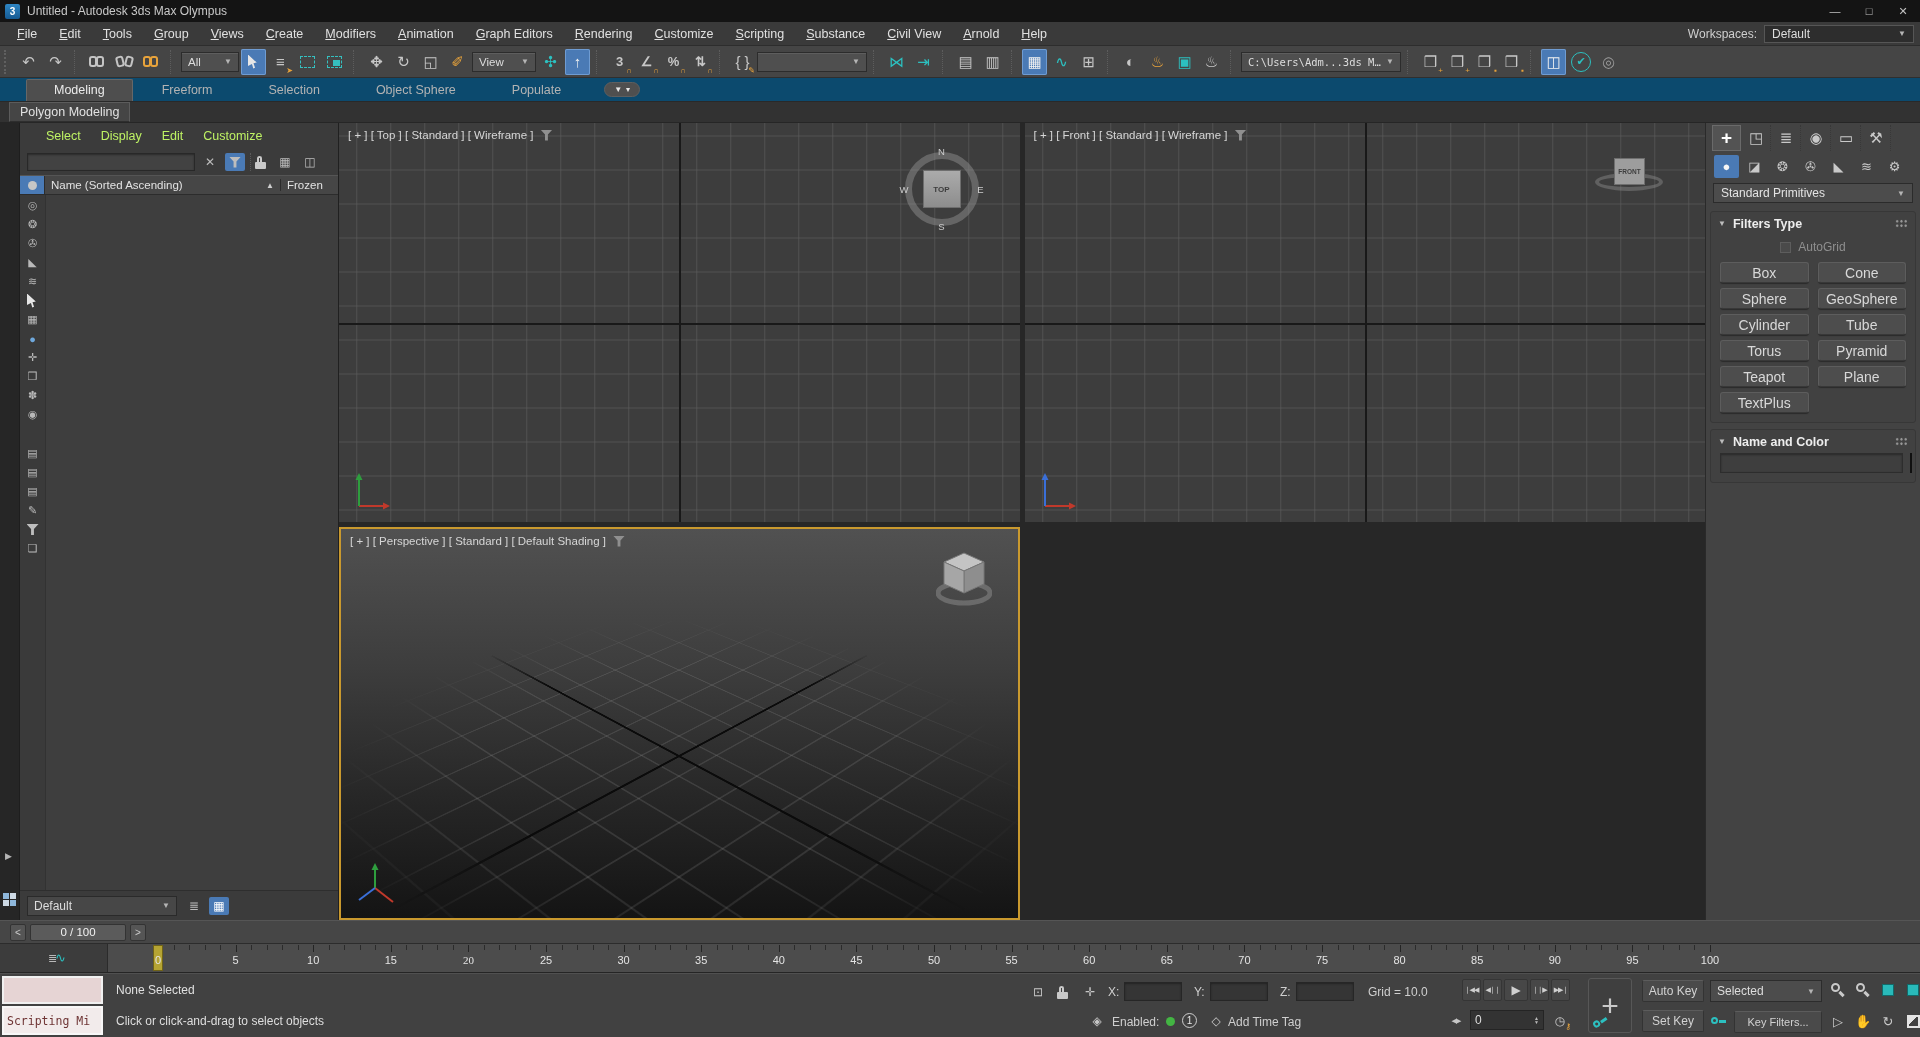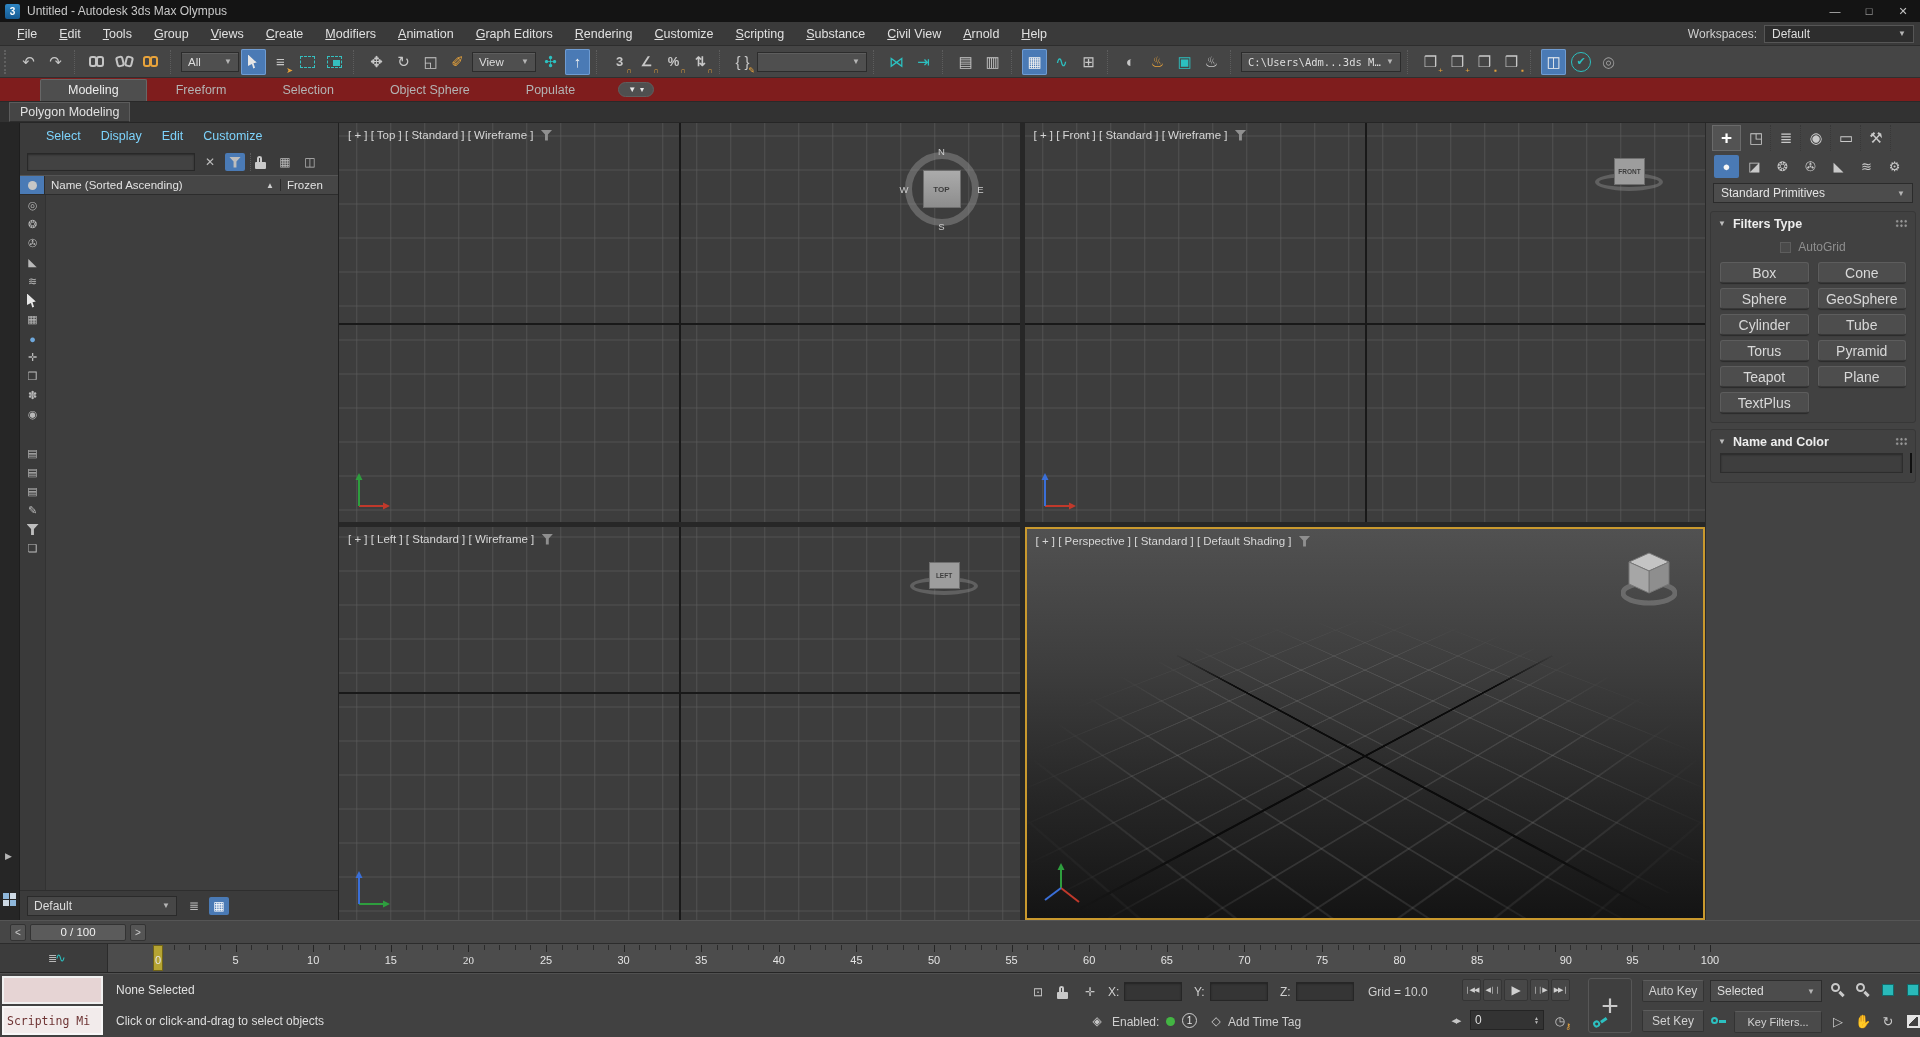--- a/index.html
+++ b/index.html
@@ -60,42 +60,42 @@
   .shp-mag{width:14px;height:14px}
   .shp-mag i{position:absolute;left:0;top:0;width:9px;height:9px;border:2px solid #c9c9c9;border-radius:50%}
   .shp-mag b{position:absolute;right:2px;bottom:0;width:3px;height:6px;background:#c9c9c9;transform:rotate(-45deg)}
   .shp-key{width:15px;height:9px}
   .shp-key i{position:absolute;left:0;top:0;width:7px;height:7px;border:2px solid #2cc0c0;border-radius:50%}
   .shp-key b{position:absolute;left:8px;top:3px;width:7px;height:3px;background:#2cc0c0}
   .shp-cube{width:12px;height:12px;background:#29b9b9;border:1px solid #116a6a}
   .shp-maxv{width:13px;height:13px;border:2px solid #e4e4e4;background:linear-gradient(135deg,#e4e4e4 40%,transparent 40%)}
 
   
-  #ribbontabs{height:24px;background:#7f1d1d;display:flex;align-items:flex-end;padding-left:40px;border-bottom:1px solid #292929;gap:2px}
+  #ribbontabs{height:24px;background:#0c4a6e;display:flex;align-items:flex-end;padding-left:26px;border-bottom:1px solid #292929;gap:2px}
   .rtab{padding:3px 27px 4px;font-size:12.5px;color:#b3b3b3}
   .rtab.active{background:#4e4e4e;border:1px solid #676767;border-bottom:none;color:#ebebeb;border-radius:2px 2px 0 0}
   .rib-dd{width:36px;height:15px;background:#4f4f4f;border:1px solid #5f5f5f;border-radius:8px;margin:0 0 4px 14px;
           display:flex;align-items:center;justify-content:center;gap:4px;color:#e8e8e8;font-size:8px}
   #ribbonpanel{height:21px;background:#323232;display:flex;align-items:center;padding-left:9px;border-bottom:1px solid #262626}
   .ppill{background:#454545;border:1px solid #5c5c5c;border-bottom-color:#2e2e2e;padding:2px 10px;font-size:12.5px;color:#e2e2e2}
 
   
   #main{display:flex;height:797px;background:#2b2b2b}
   #dock{width:20px;background:#262626;border-right:1px solid #1e1e1e;position:relative}
   #dock .expand{position:absolute;left:5px;top:728px;color:#b5b5b5;font-size:9px}
   .dgrid{position:absolute;left:3px;top:770px;width:13px;height:13px;
          background:linear-gradient(#8fb8dc,#8fb8dc) 0 0/6px 6px no-repeat,
                     linear-gradient(#cdd9e4,#cdd9e4) 7px 0/6px 6px no-repeat,
                     linear-gradient(#cdd9e4,#cdd9e4) 0 7px/6px 6px no-repeat,
                     linear-gradient(#8fb8dc,#8fb8dc) 7px 7px/6px 6px no-repeat}
 
   
   #explorer{width:319px;background:#3b3b3b;display:flex;flex-direction:column;border-right:1px solid #202020}
   .sx-menus{height:26px;display:flex;align-items:center;padding-left:16px}
-  .sx-menu{padding:0 10px;font-size:12.5px;color:#7dd3fc}
+  .sx-menu{padding:0 10px;font-size:12.5px;color:#bef264}
   .sx-search{height:26px;display:flex;align-items:center;padding:0 7px;gap:5px}
   .sx-input{width:168px;height:18px;background:#424242;border:1px solid #282828;box-shadow:inset 0 1px 2px #2a2a2a}
   .sx-ic{width:20px;height:18px;display:flex;align-items:center;justify-content:center;color:#bcbcbc;font-size:12px}
   .sx-ic.bluebg{background:#4a7ab5;border-radius:2px}
   .sx-ic.activebg{background:#4a7ab5;border-radius:2px;color:#fff}
   .sx-header{height:20px;display:flex;align-items:center;background:#464646;border-top:1px solid #555;border-bottom:1px solid #2c2c2c;font-size:11.5px;color:#e2e2e2}
   .sx-h-circle{width:25px;height:100%;background:#4a7ab5;display:flex;align-items:center;justify-content:center;border-right:1px solid #2c2c2c}
   .sx-h-circle i{width:9px;height:9px;border-radius:50%;background:#c6c6c6;display:block}
   .sx-h-name{flex:1;display:flex;align-items:center;padding:0 6px}
   .sort{margin-left:auto;font-size:8px;color:#cfcfcf}
@@ -562,38 +562,20 @@
             <div class="vcs-face">FRONT</div>
         </div>
         <svg class="tripod" width="44" height="48" viewBox="0 0 44 48">
           <line x1="10" y1="40" x2="34" y2="40" stroke="#c0392b" stroke-width="2"></line>
             <polygon points="34,36.5 34,43.5 41,40" fill="#c0392b"></polygon>
           <line x1="10" y1="40" x2="10" y2="14" stroke="#3a6fd8" stroke-width="2"></line>
             <polygon points="6.5,14 13.5,14 10,7" fill="#3a6fd8"></polygon>
         </svg>
       </div>
 
-      <div class="vp vp-ortho">
-        <div class="ax-v"></div>
-          <div class="ax-h low"></div>
-        <div class="vp-label">
-          <span>[ + ] [ Left ] [ Standard ] [ Wireframe ]</span>
-            <span class="shp shp-funnel"></span>
-        </div>
-        <div class="vcube-sm">
-          <div class="vcs-ellipse"></div>
-            <div class="vcs-face">LEFT</div>
-        </div>
-        <svg class="tripod" width="44" height="48" viewBox="0 0 44 48">
-          <line x1="10" y1="40" x2="34" y2="40" stroke="#2e9e3e" stroke-width="2"></line>
-            <polygon points="34,36.5 34,43.5 41,40" fill="#2e9e3e"></polygon>
-          <line x1="10" y1="40" x2="10" y2="14" stroke="#3a6fd8" stroke-width="2"></line>
-            <polygon points="6.5,14 13.5,14 10,7" fill="#3a6fd8"></polygon>
-        </svg>
-      </div>
 
       <div class="vp vp-persp active">
         <div class="pscene">
           <div class="gplane">
               <div class="gx"></div>
               <div class="gy"></div>
             </div>
         </div>
         <div class="vp-label">
           <span>[ + ] [ Perspective ] [ Standard ] [ Default Shading ]</span>
@@ -794,21 +776,21 @@
         <div class="tick" style="left: 82%;"></div>
         <div class="tick" style="left: 83%;"></div>
         <div class="tick" style="left: 84%;"></div>
         <div class="tick major" style="left: 85%;"></div>
         <div class="tlabel" style="left: 85%;">85</div>
         <div class="tick" style="left: 86%;"></div>
         <div class="tick" style="left: 87%;"></div>
         <div class="tick" style="left: 88%;"></div>
         <div class="tick" style="left: 89%;"></div>
         <div class="tick major" style="left: 90%;"></div>
-        <div class="tlabel" style="left: 90%; margin-left: 11px;">90</div>
+        <div class="tlabel" style="left: 90%;">90</div>
         <div class="tick" style="left: 91%;"></div>
         <div class="tick" style="left: 92%;"></div>
         <div class="tick" style="left: 93%;"></div>
         <div class="tick" style="left: 94%;"></div>
         <div class="tick major" style="left: 95%;"></div>
         <div class="tlabel" style="left: 95%;">95</div>
         <div class="tick" style="left: 96%;"></div>
         <div class="tick" style="left: 97%;"></div>
         <div class="tick" style="left: 98%;"></div>
         <div class="tick" style="left: 99%;"></div>

